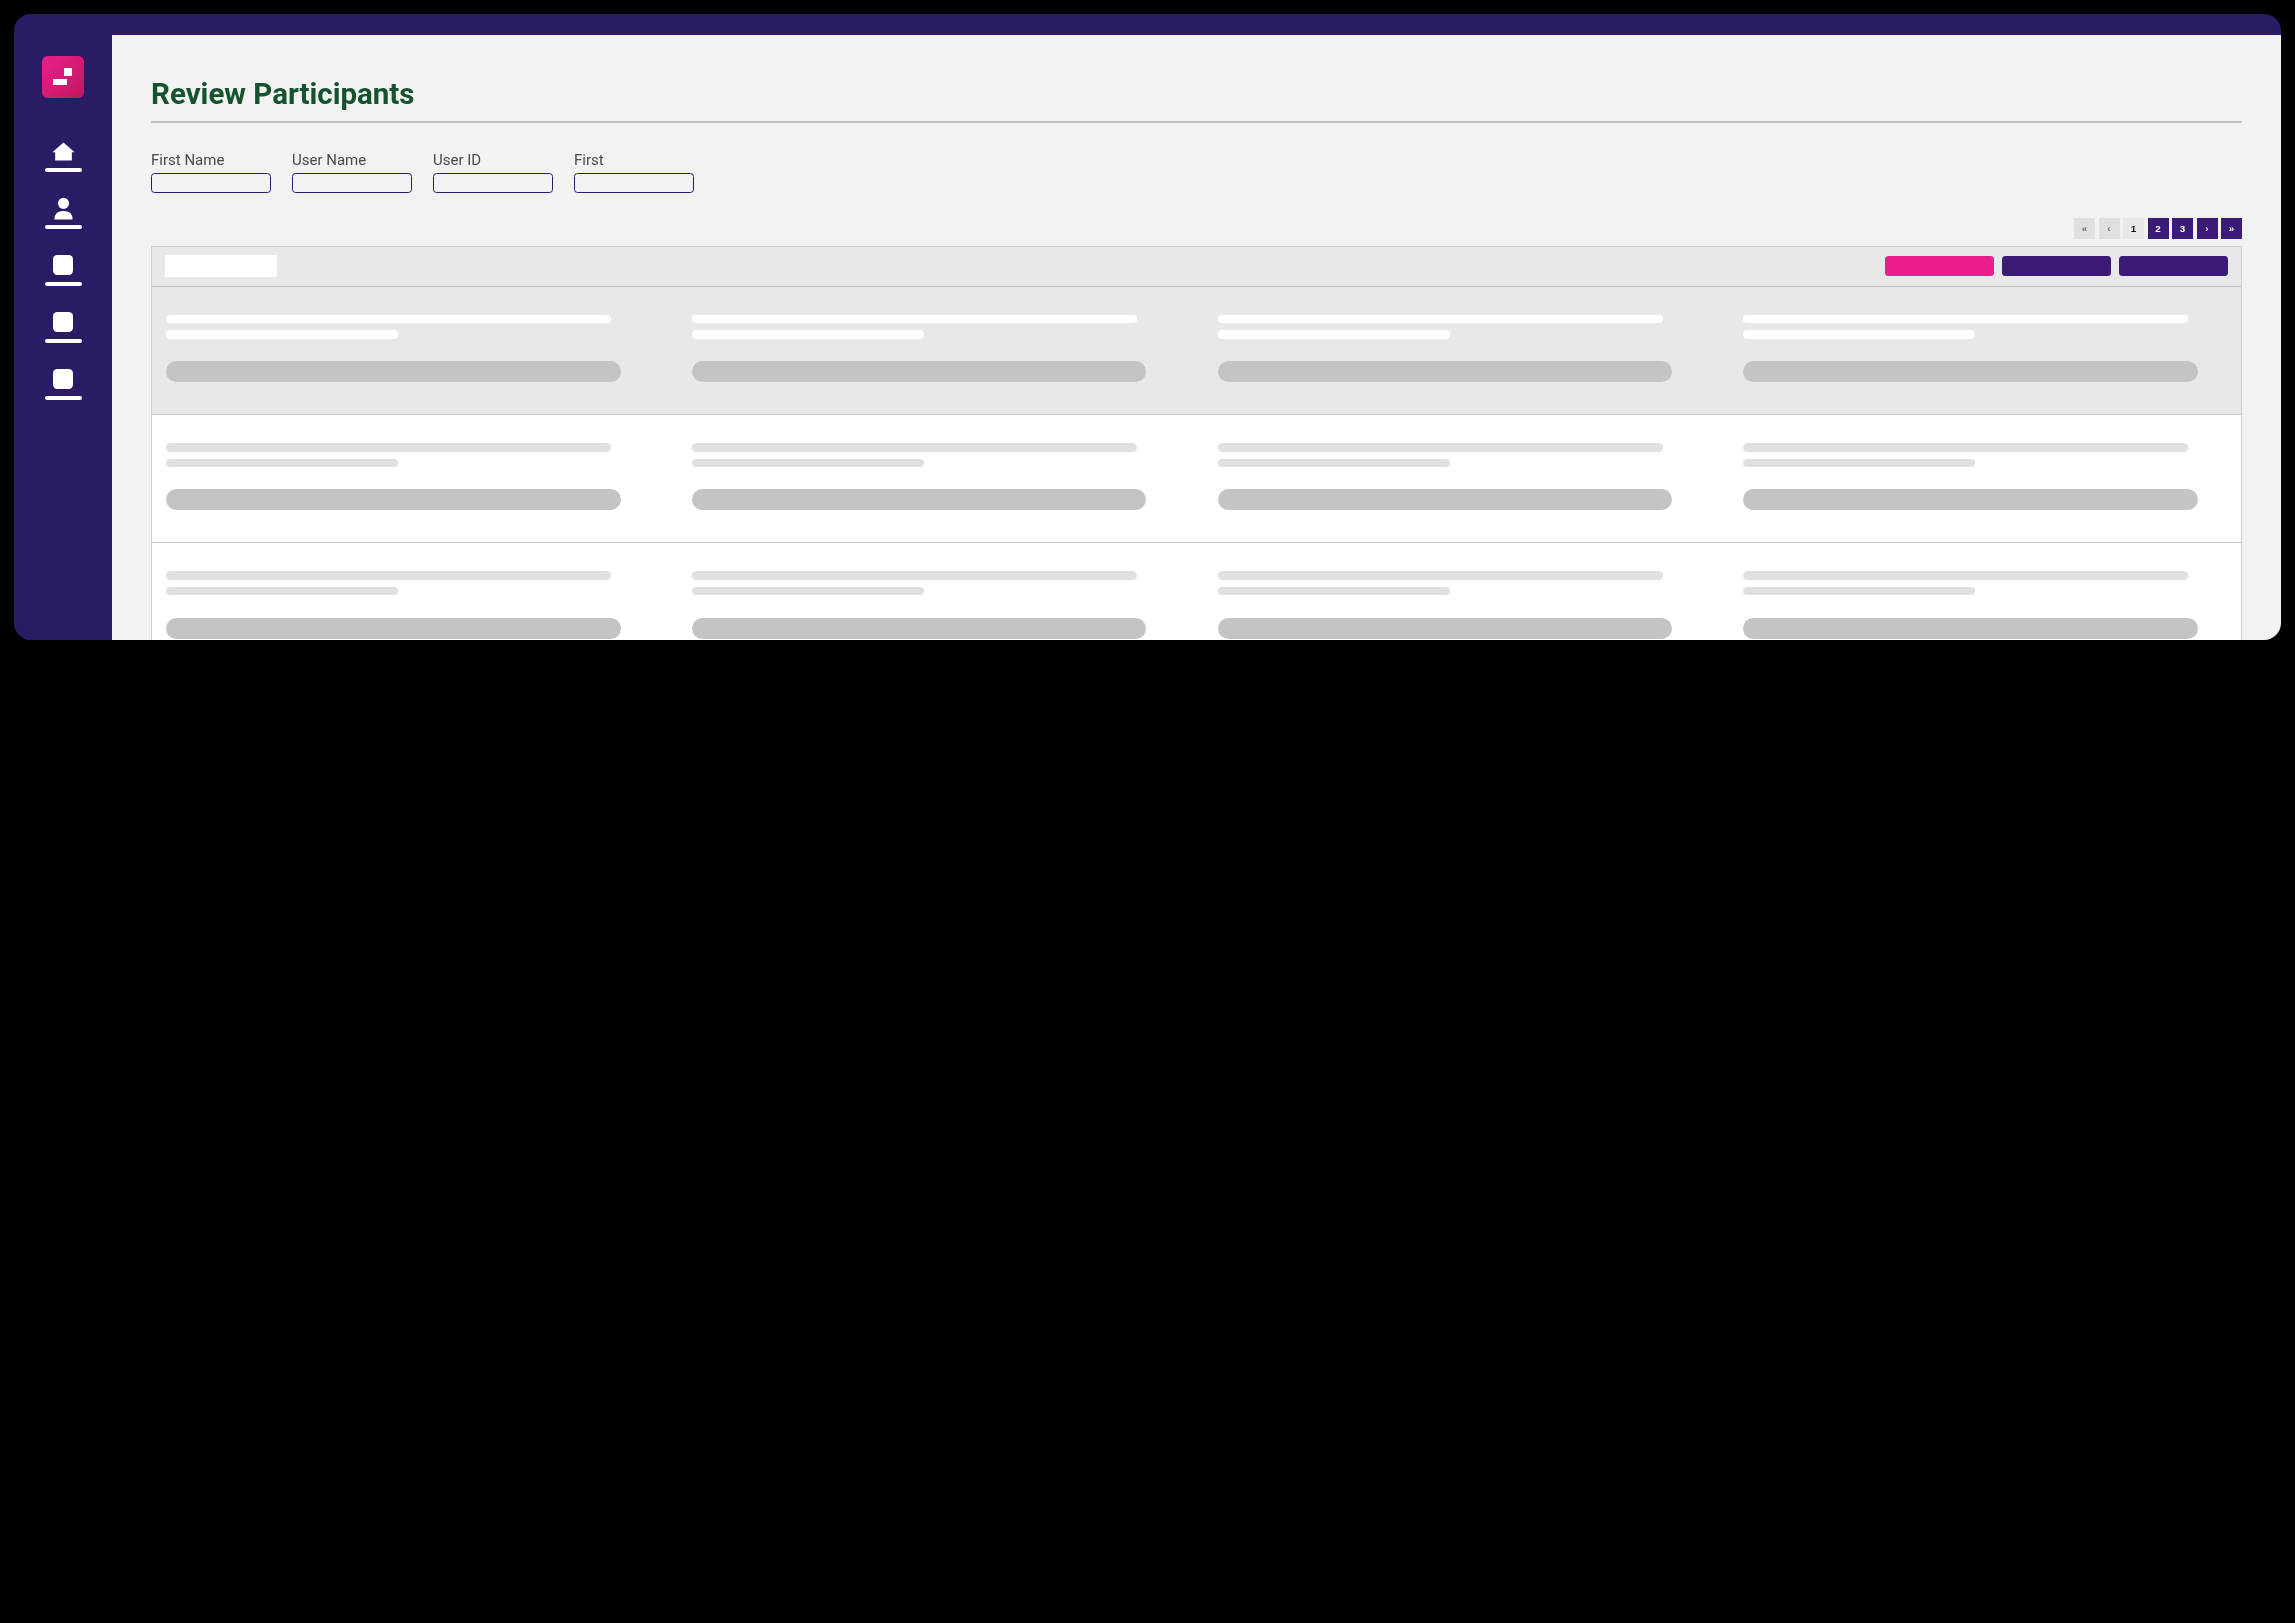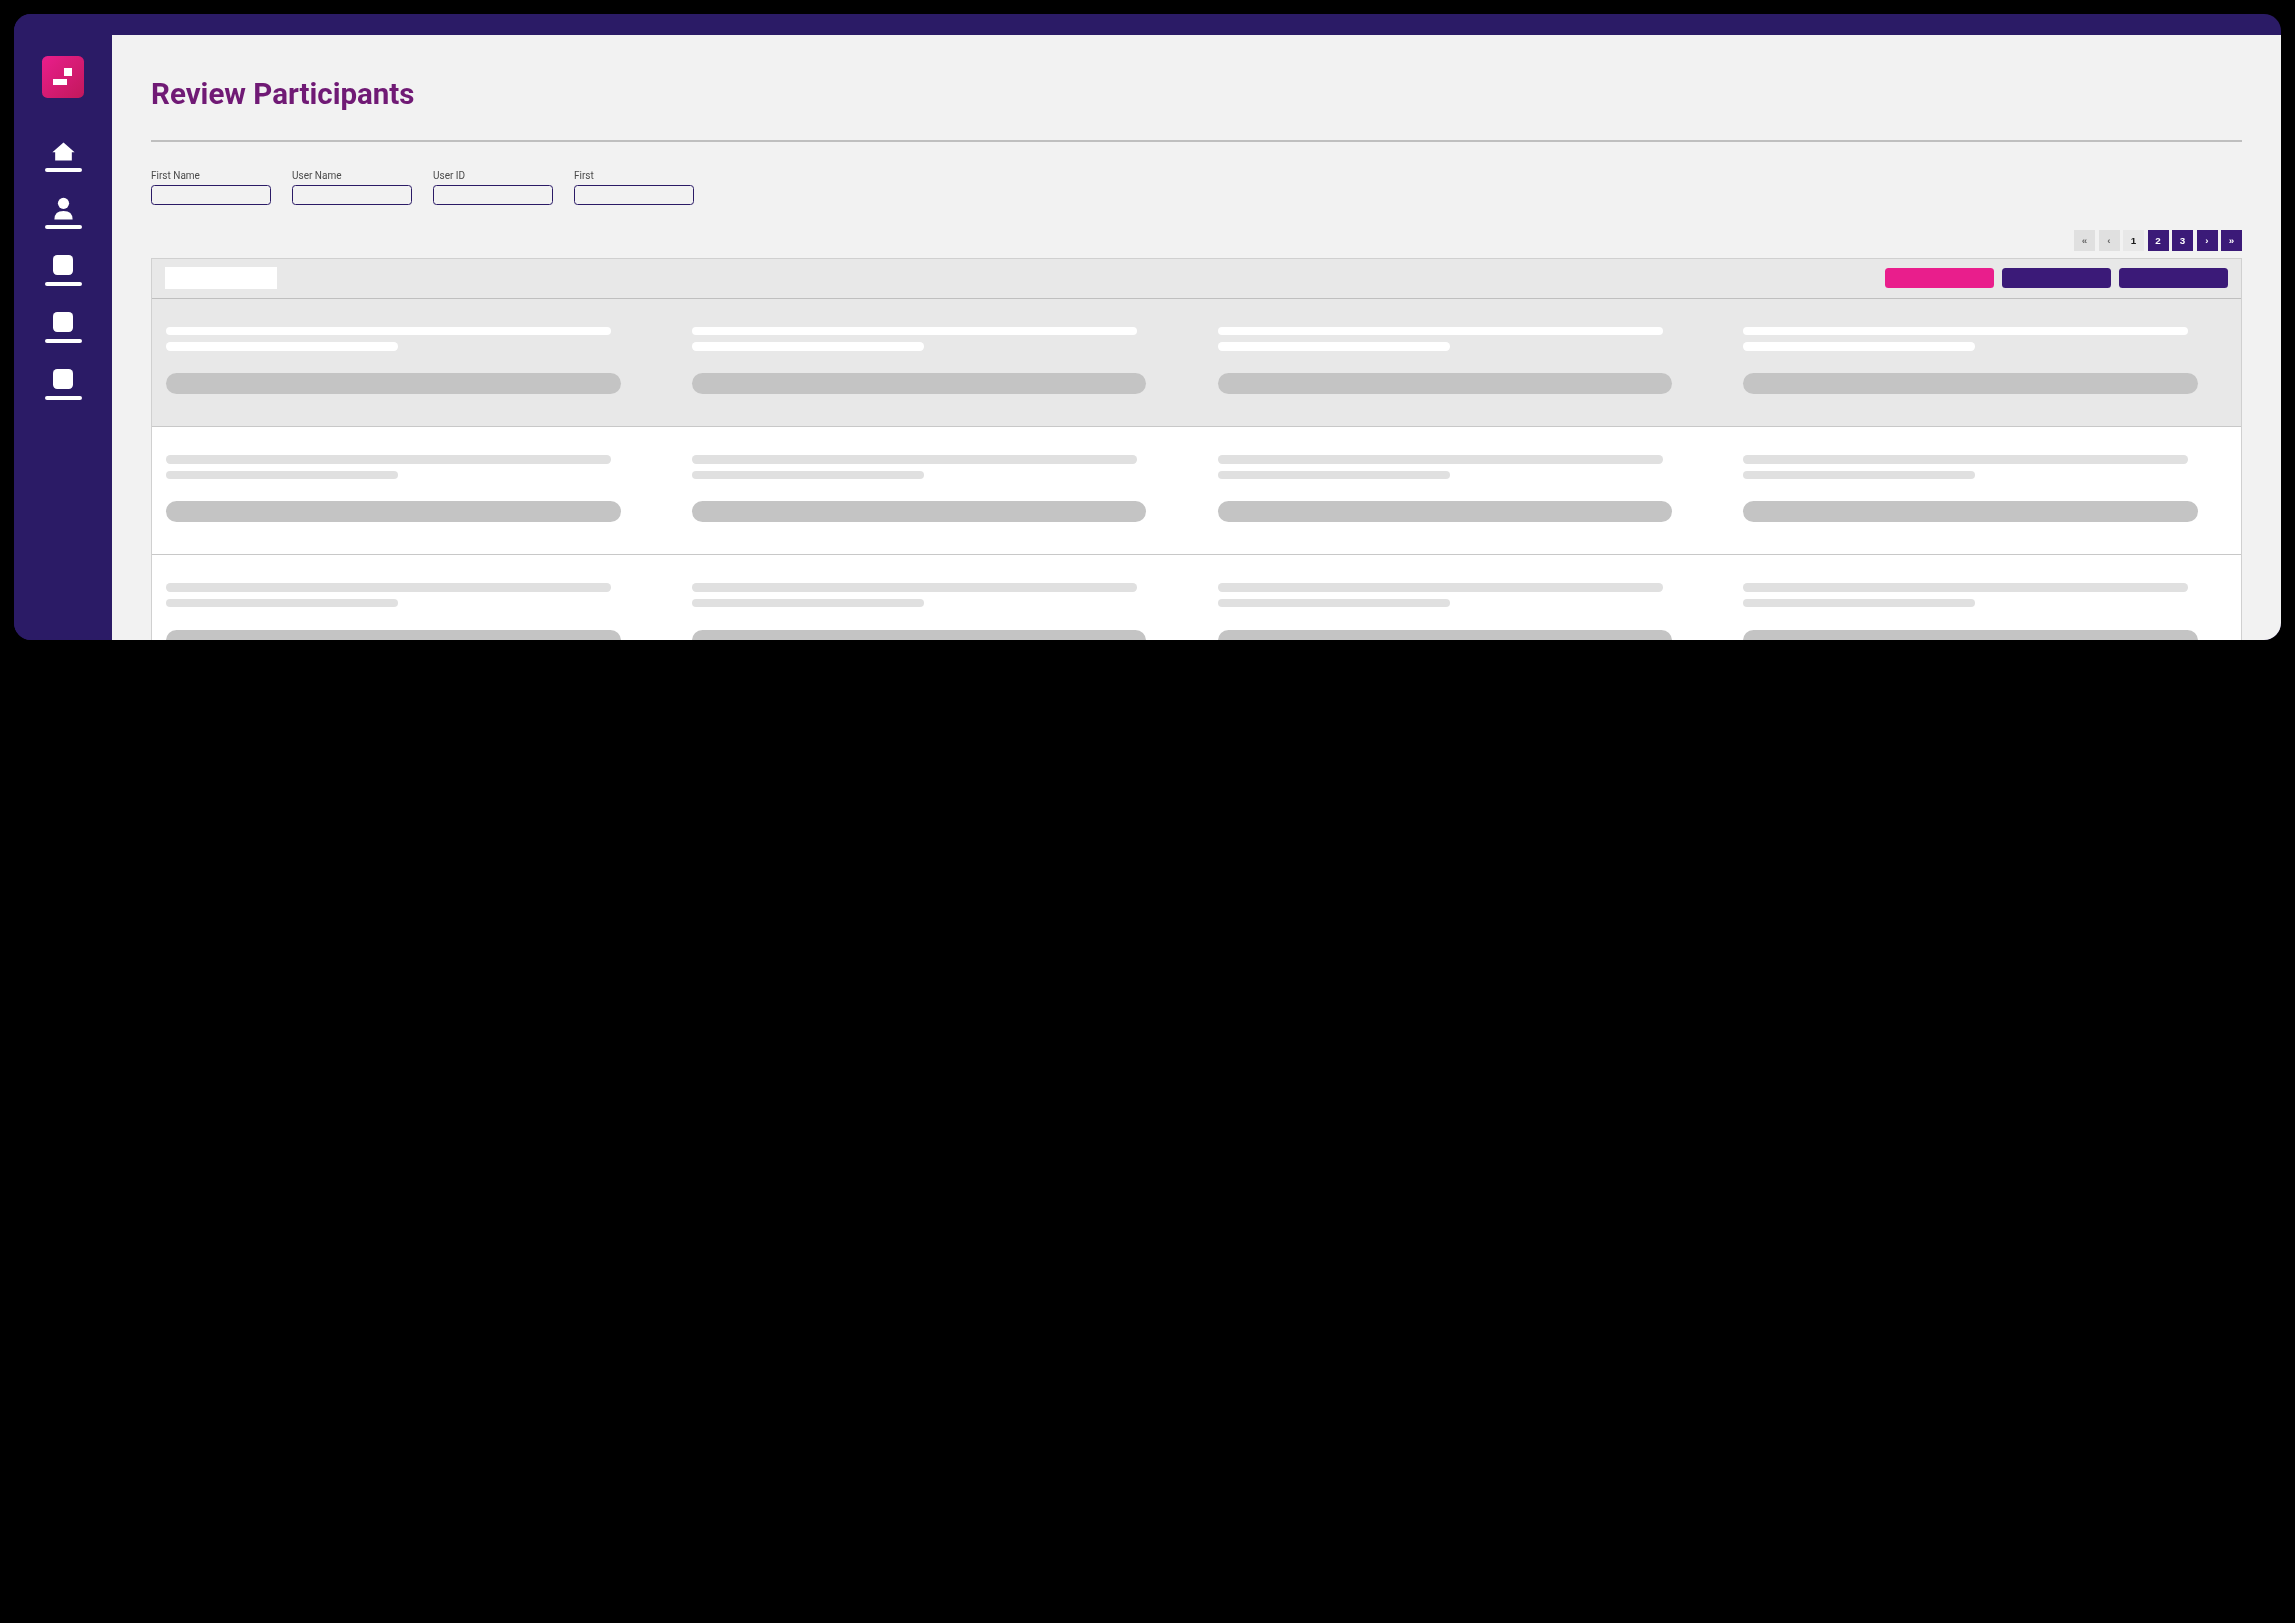--- a/index.html
+++ b/index.html
@@ -94,40 +94,40 @@
     .main-area {
       flex: 1;
       background: #f2f2f2;
       padding: 42px 39px 0 39px;
       margin-top: 21px;
       overflow: hidden;
     }
     .page-title {
       font-size: 29.5px;
       font-weight: 700;
-      color: #701a75;
-      margin-bottom: 29px;
+      color: #14532d;
+      margin-bottom: 10px;
     }
     .title-divider {
       height: 2.1px;
       background: #bfbfbf;
       margin-bottom: 28px;
     }
     .filters-row {
       display: flex;
       gap: 21px;
       margin-bottom: 24.6px;
     }
     .filter-field {
       display: flex;
       flex-direction: column;
       gap: 4.2px;
     }
     .filter-label {
-      font-size: 10px;
+      font-size: 15px;
       color: #4a4a4a;
     }
     .filter-input {
       width: 120px;
       height: 19.7px;
       border: 1.1px solid #2b1b66;
       border-radius: 3.5px;
       background: transparent;
       padding: 0 5.6px;
       font-size: 9.8px;

